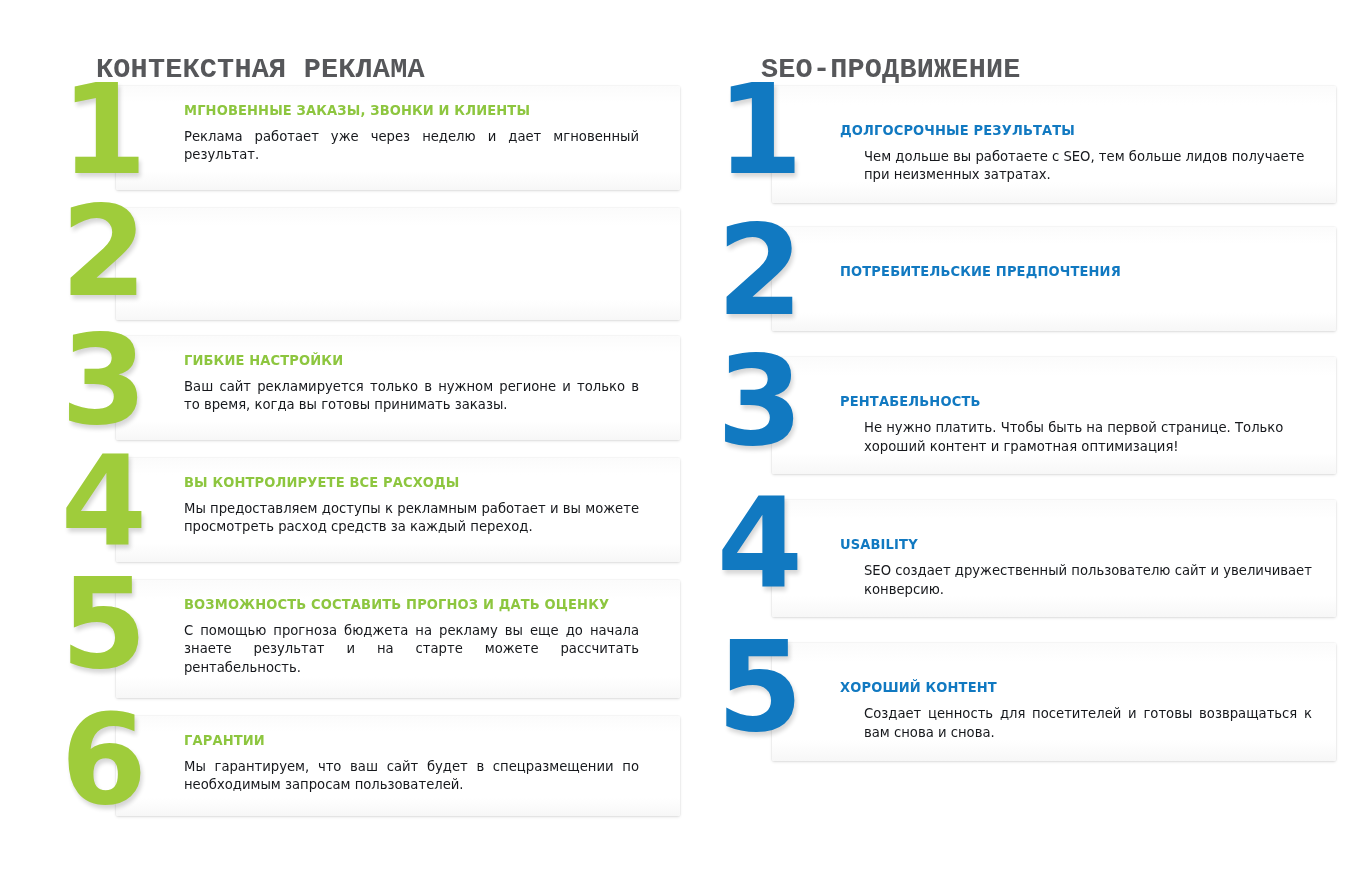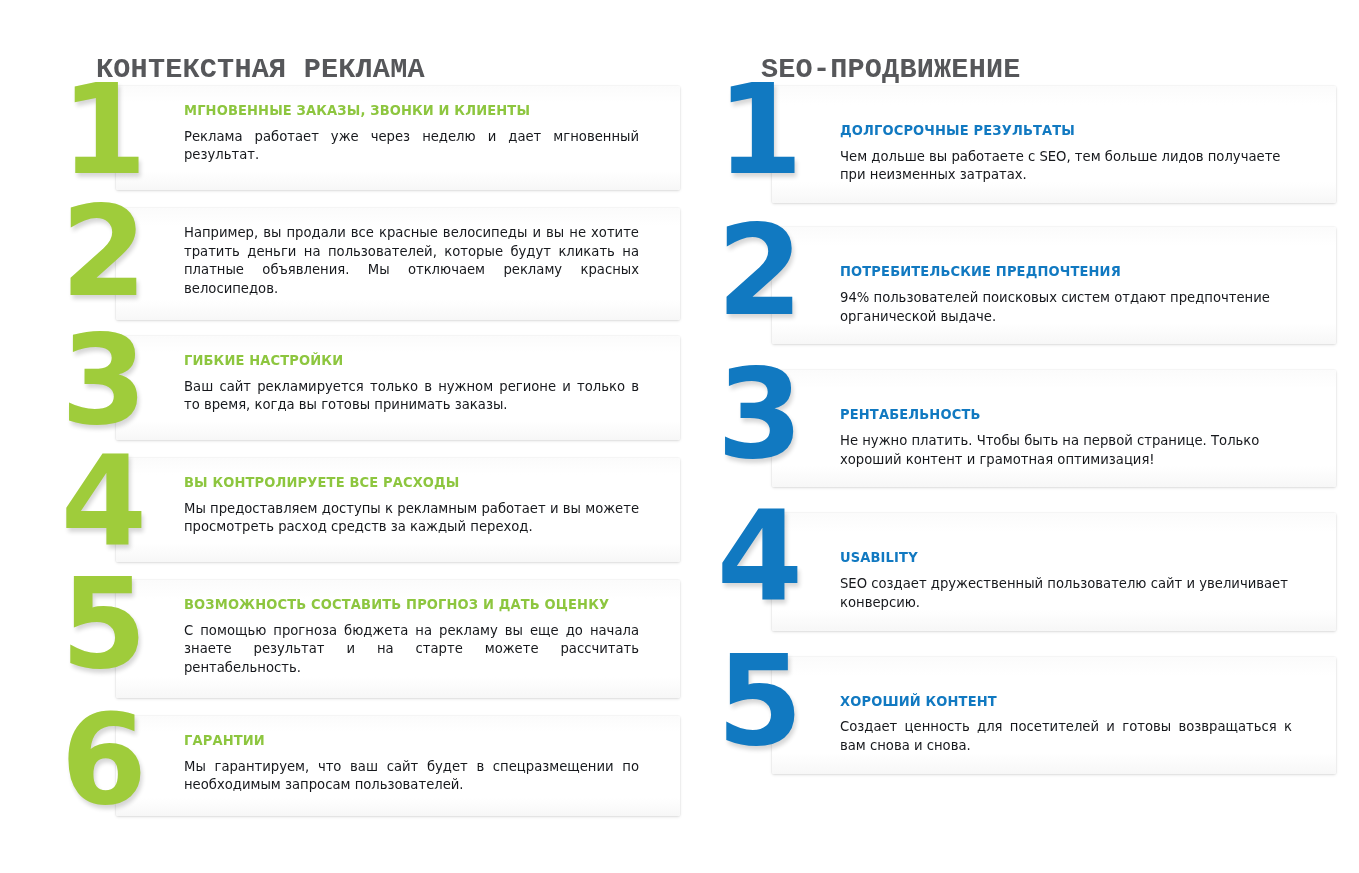--- a/index.html
+++ b/index.html
@@ -122,21 +122,21 @@
   .column.left  .item.h1 { margin-bottom: 18px; }
   .column.left  .item.h2 { margin-bottom: 16px; }
   .column.left  .item.h3 { margin-bottom: 18px; }
   .column.left  .item.h4 { margin-bottom: 18px; }
   .column.left  .item.h5 { margin-bottom: 18px; }
 
   .column.right .item.h1 { margin-bottom: 24px; }
   .column.right .item.h3 { margin-bottom: 26px; }
 
   .column.right .item .card { padding-top: 22px; }
-  .column.right .item .card-body { text-align: left; }
+  .column.right .item .card-body { text-align: left; margin-left: 24px; }
   .column.right .item.r5 .card-body { text-align: justify; }
   .column.left  .item.h1 .card-body { text-align: justify; }
 </style>
 </head>
 <body>
 
 <div class="board">
 
   <section class="column left">
     <h1 class="col-heading">КОНТЕКСТНАЯ РЕКЛАМА</h1>
@@ -147,21 +147,20 @@
         <div class="num">1</div>
         <div class="card">
           <h2 class="card-title">МГНОВЕННЫЕ ЗАКАЗЫ, ЗВОНКИ И КЛИЕНТЫ</h2>
           <p class="card-body">Реклама работает уже через неделю и дает мгновенный результат.</p>
         </div>
       </div>
 
       <div class="item h2">
         <div class="num">2</div>
         <div class="card">
-          <p class="card-body">Например, вы продали все красные велосипеды и вы не хотите тратить деньги на пользователей, которые будут кликать на платные объявления. Мы отключаем рекламу красных велосипедов.</p>
         </div>
       </div>
 
       <div class="item h3">
         <div class="num">3</div>
         <div class="card">
           <h2 class="card-title">ГИБКИЕ НАСТРОЙКИ</h2>
           <p class="card-body">Ваш сайт рекламируется только в нужном регионе и только в то время, когда вы готовы принимать заказы.</p>
         </div>
       </div>
@@ -203,21 +202,20 @@
         <div class="card">
           <h2 class="card-title">ДОЛГОСРОЧНЫЕ РЕЗУЛЬТАТЫ</h2>
           <p class="card-body">Чем дольше вы работаете с SEO, тем больше лидов получаете при неизменных затратах.</p>
         </div>
       </div>
 
       <div class="item h3 r2">
         <div class="num">2</div>
         <div class="card">
           <h2 class="card-title">ПОТРЕБИТЕЛЬСКИЕ ПРЕДПОЧТЕНИЯ</h2>
-          <p class="card-body">94% пользователей поисковых систем отдают предпочтение органической выдаче.</p>
         </div>
       </div>
 
       <div class="item h3 r3">
         <div class="num">3</div>
         <div class="card">
           <h2 class="card-title">РЕНТАБЕЛЬНОСТЬ</h2>
           <p class="card-body">Не нужно платить. Чтобы быть на первой странице. Только хороший контент и грамотная оптимизация!</p>
         </div>
       </div>

